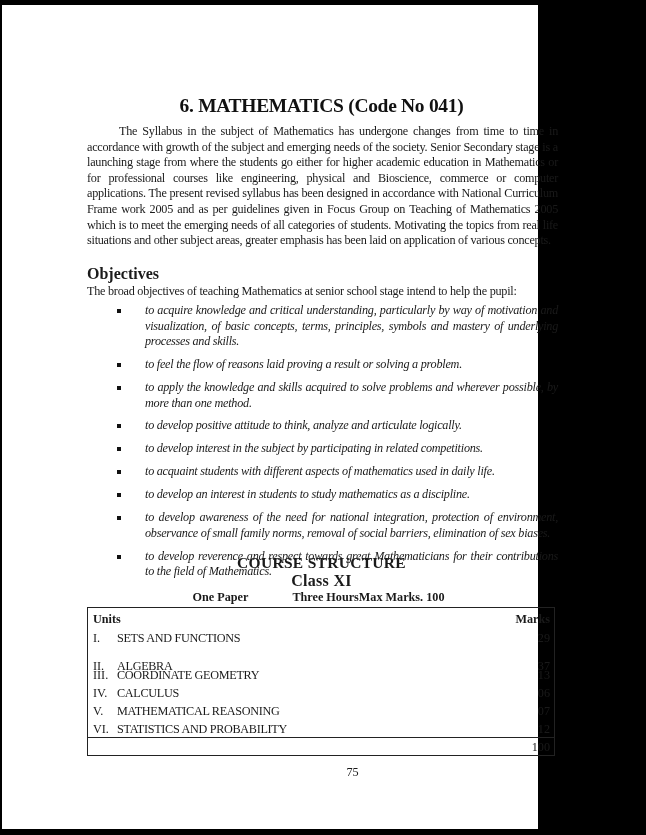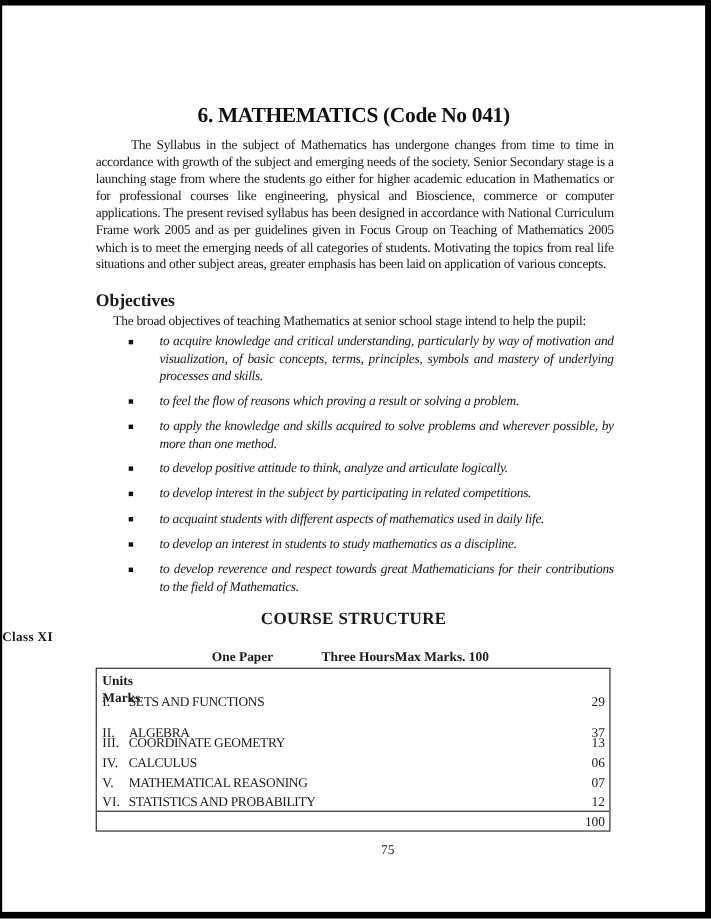--- a/index.html
+++ b/index.html
@@ -5,21 +5,21 @@
   html, body { margin: 0; padding: 0; }
   body {
     width: 646px; height: 835px; overflow: hidden;
     background: #000;
     font-family: "Liberation Serif", "DejaVu Serif", serif;
     color: #1a1a1a;
   }
   .page {
     position: absolute;
     left: 2px; top: 5px;
-    width: 639px; height: 824px;
+    width: 536px; height: 824px;
     background: #fff;
   }
   .abs { position: absolute; }
   .title {
     left: 0; width: 639px; top: 90px;
     text-align: center;
     font-weight: bold; font-size: 19.5px;
     letter-spacing: -0.3px;
     color: #111;
   }
@@ -28,21 +28,21 @@
     font-size: 12.2px; line-height: 15.6px;
     text-align: justify;
     text-indent: 32px;
     letter-spacing: -0.25px;
   }
   .obj-head {
     left: 85px; top: 260px;
     font-size: 16px; font-weight: bold;
   }
   .obj-intro {
-    left: 101px; top: 279px; width: 480px;
+    left: 85px; top: 279px; width: 480px;
     font-size: 12.2px; letter-spacing: -0.25px;
   }
   .bullets {
     left: 85px; top: 298px; width: 471px;
     margin: 0; padding: 0; list-style: none; font-style: italic;
   }
   .bullets li {
     position: relative;
     padding-left: 58px;
     font-size: 12.2px; line-height: 15.6px;
@@ -54,38 +54,38 @@
     position: absolute; left: 30px; top: 6px;
     width: 4px; height: 4px; background: #111;
   }
   .cs-title {
     left: 0; width: 639px; top: 549px;
     text-align: center; font-weight: bold; font-size: 15.5px;
     letter-spacing: 0.3px;
   }
   .cs-class {
     left: 0; width: 639px; top: 567px;
-    text-align: left; font-weight: bold; font-size: 12px;
+    text-align: center; font-weight: bold; font-size: 16px;
     letter-spacing: 0.3px;
   }
   .meta-row {
     left: 85px; width: 463px; top: 585px;
     font-weight: bold; font-size: 12.2px;
     display: flex; justify-content: center;
   }
   .meta-row span { display: block; }
   .table {
     left: 85px; top: 602px;
     width: 466px; height: 147px;
     border: 1.5px solid #222;
   }
   .thead {
     position: absolute; left: 5px; right: 4px; top: 4px;
     font-weight: bold; font-size: 12.2px;
-    display: flex; justify-content: space-between; flex-direction: column;
+    display: flex; justify-content: space-between;
   }
   .trow {
     position: absolute; left: 5px; right: 4px;
     font-size: 12.2px;
     display: flex;
   }
   .trow .num { width: 24px; }
   .trow .name { flex: 1; letter-spacing: -0.3px; }
   .trow .marks { text-align: center; }
   .tsep {
@@ -108,26 +108,27 @@
 
   <div class="abs title">6.  MATHEMATICS (Code No 041)</div>
 
   <p class="abs para" style="margin:0">The Syllabus in the subject of Mathematics has undergone changes from time to time in accordance with growth of the subject and emerging needs of the society. Senior Secondary stage is a launching stage from where the students go either for higher academic education in Mathematics or for professional courses like engineering, physical and Bioscience, commerce or computer applications. The present revised syllabus has been designed in accordance with National Curriculum Frame work 2005 and as per guidelines given in Focus Group on Teaching  of Mathematics 2005 which is to meet the emerging needs of all categories of students. Motivating the topics from real life situations and other subject areas, greater emphasis has been laid on application of various concepts.</p>
 
   <div class="abs obj-head">Objectives</div>
   <div class="abs obj-intro">The broad objectives of teaching Mathematics at senior school stage intend to help the pupil:</div>
 
   <ul class="abs bullets">
     <li><span class="bullet-icon"></span><span>to acquire knowledge and critical understanding, particularly by way of motivation and visualization, of basic concepts, terms, principles, symbols and mastery of underlying processes and skills.</span></li>
-    <li><span class="bullet-icon"></span><span>to feel the flow of reasons which proving a result or solving a problem.</span></li>
+    <li><span class="bullet-icon"></span><span>to feel the flow of reasons laid proving a result or solving a problem.</span></li>
     <li><span class="bullet-icon"></span><span>to apply the knowledge and skills acquired to solve problems and wherever possible, by more than one method.</span></li>
     <li><span class="bullet-icon"></span><span>to develop positive attitude to think, analyze and articulate logically.</span></li>
     <li><span class="bullet-icon"></span><span>to develop interest in the subject by participating in related competitions.</span></li>
     <li><span class="bullet-icon"></span><span>to acquaint students with different aspects of mathematics used in daily life.</span></li>
     <li><span class="bullet-icon"></span><span>to develop an interest in students to study mathematics as a discipline.</span></li>
+    <li><span class="bullet-icon"></span><span>to develop awareness of the need for national integration, protection of environment, observance of small family norms, removal of social barriers, elimination of sex biases.</span></li>
     <li><span class="bullet-icon"></span><span>to develop reverence and respect towards great Mathematicians for their contributions to the field of Mathematics.</span></li>
   </ul>
 
   <div class="abs cs-title">COURSE  STRUCTURE</div>
   <div class="abs cs-class">Class XI</div>
 
   <div class="abs meta-row">
     <span>One Paper</span>
     <span style="margin-left:44px">Three Hours</span>
     <span>Max Marks. 100</span>

